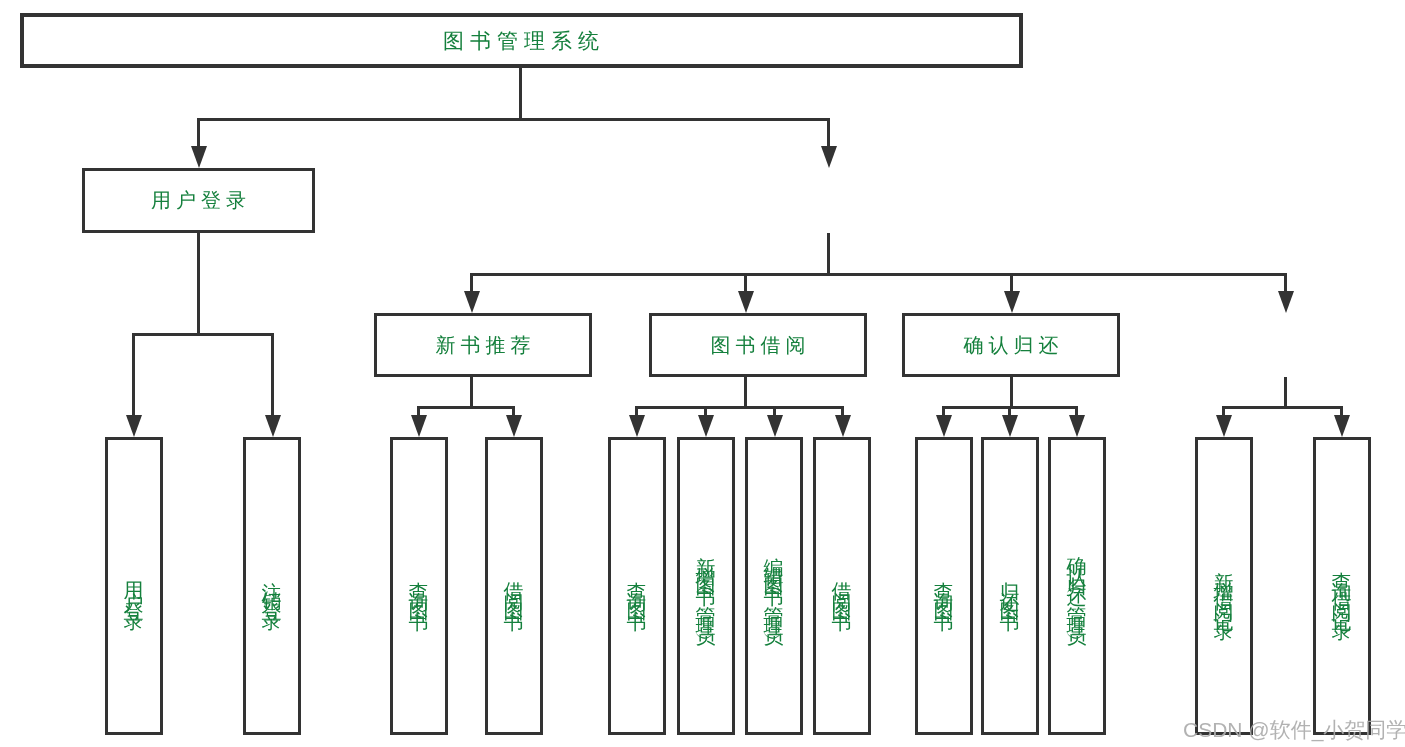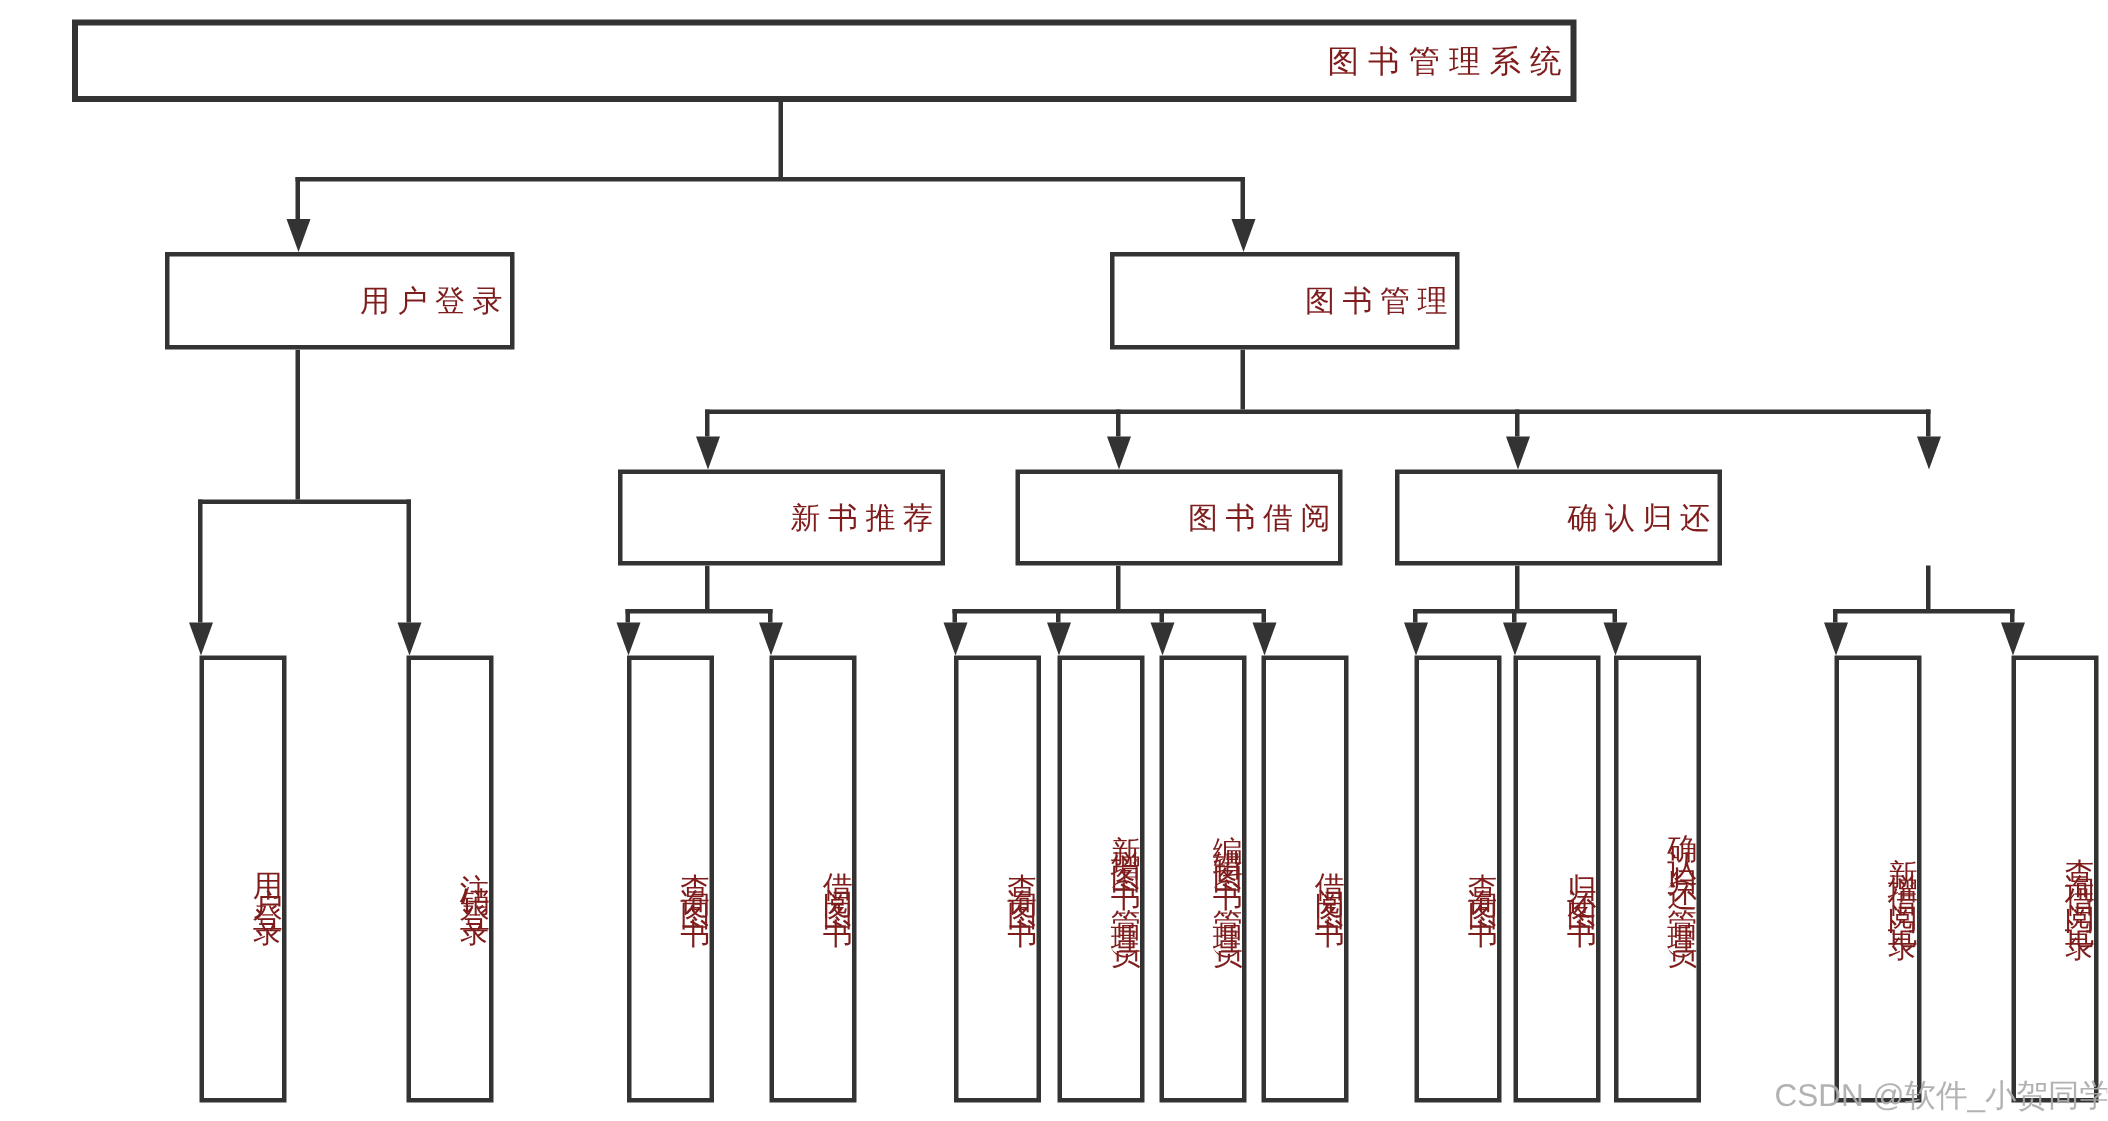--- a/index.html
+++ b/index.html
@@ -15,26 +15,25 @@
     background: #ffffff;
     overflow: hidden;
   }
   
   .node {
     position: absolute;
     background: #ffffff;
     border: 3px solid #333333;
     display: flex;
     align-items: center;
-    justify-content: flex-end;
+    justify-content: center;
     font-size: 20px;
     letter-spacing: 5px;
-    color: #7f1d1d;
+    color: #15803d;
     z-index: 2;
-    margin-left: 28px;
   }
   .node.root { border-width: 4px; font-size: 21px; letter-spacing: 6px; }
   .node .lbl { white-space: nowrap; text-indent: 5px; }
   .leaf {
     width: 58px;
     top: 437px;
     height: 298px;
   }
   .leaf .vlbl {
     writing-mode: vertical-rl;
@@ -87,37 +86,34 @@
   </div>
 
   <div class="line" style="left:519px; top:68px; width:3px; height:50px;"></div>
   <div class="line" style="left:197px; top:118px; width:633px; height:3px;"></div>
   <div class="drop" style="left:197px; top:118px; height:28px;"></div>
   <div class="drop" style="left:827px; top:118px; height:28px;"></div>
 
   <div class="node" style="left:82px; top:168px; width:233px; height:65px;">
     <span class="lbl">用户登录</span>
   </div>
-  <div class="node" style="left:712px; top:168px; width:233px; height:65px;">
-    <span class="lbl">图书管理</span>
-  </div>
 
   <div class="line" style="left:197px; top:233px; width:3px; height:100px;"></div>
   <div class="line" style="left:132px; top:333px; width:142px; height:3px;"></div>
   <div class="drop" style="left:132px; top:333px; height:82px;"></div>
   <div class="drop" style="left:271px; top:333px; height:82px;"></div>
 
   <div class="line" style="left:827px; top:233px; width:3px; height:40px;"></div>
   <div class="line" style="left:470px; top:273px; width:817px; height:3px;"></div>
   <div class="drop" style="left:470px; top:273px; height:18px;"></div>
   <div class="drop" style="left:744px; top:273px; height:18px;"></div>
   <div class="drop" style="left:1010px; top:273px; height:18px;"></div>
   <div class="drop" style="left:1284px; top:273px; height:18px;"></div>
 
-  <div class="node" style="left:384px; top:313px; width:218px; height:64px;">
+  <div class="node" style="left:374px; top:313px; width:218px; height:64px;">
     <span class="lbl">新书推荐</span>
   </div>
   <div class="node" style="left:649px; top:313px; width:218px; height:64px;">
     <span class="lbl">图书借阅</span>
   </div>
   <div class="node" style="left:902px; top:313px; width:218px; height:64px;">
     <span class="lbl">确认归还</span>
   </div>
 
   <div class="line" style="left:470px; top:377px; width:3px; height:29px;"></div>

